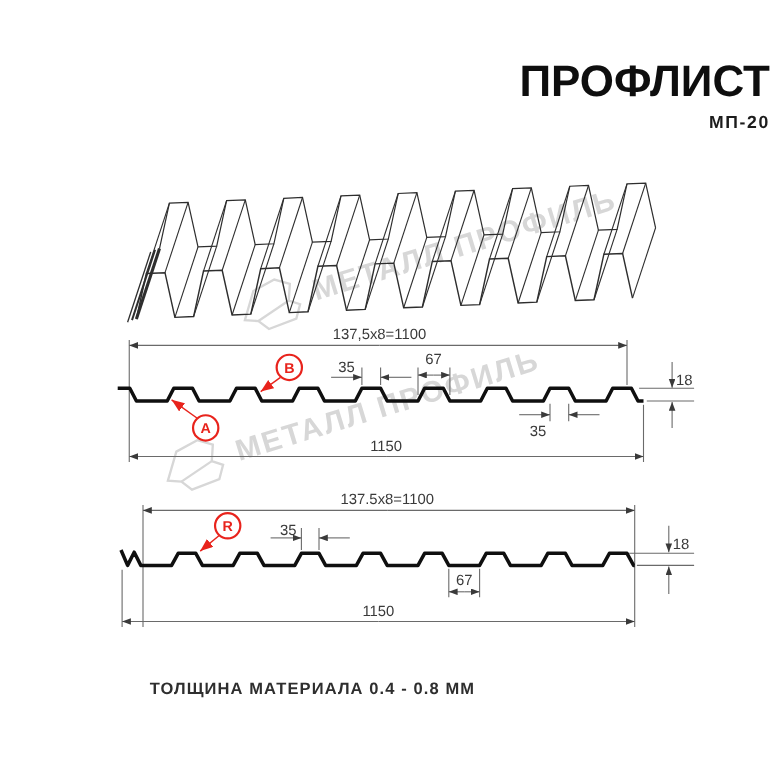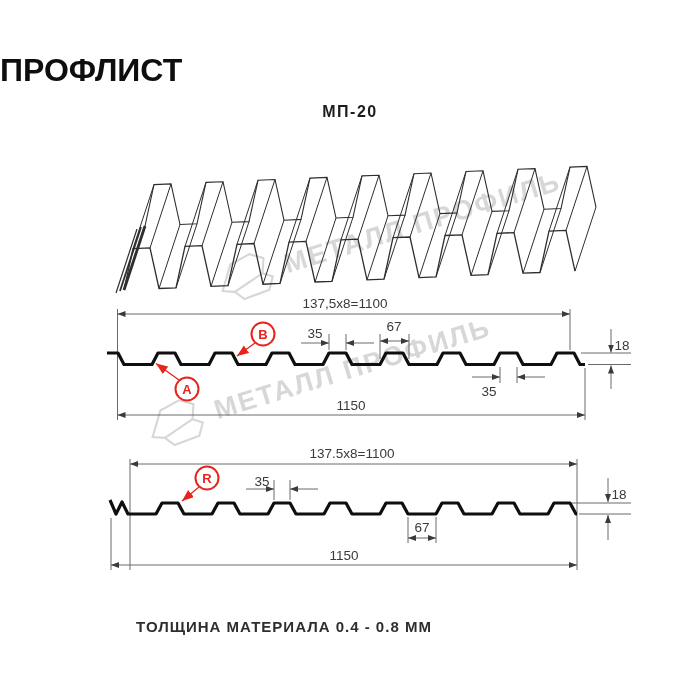--- a/index.html
+++ b/index.html
@@ -1,20 +1,20 @@
 <!DOCTYPE html>
 <html><head>
 <meta charset="utf-8">
 <style>
   html,body{margin:0;padding:0;}
   .page{position:relative;width:700px;height:700px;background:#ffffff;overflow:hidden;
         font-family:"Liberation Sans",sans-serif;}
-  .title{position:absolute;top:52px;left:0;width:700px;text-align:left;
-         font-size:32px;font-weight:bold;letter-spacing:0px;color:#0e0e0e;}
-  .subtitle{position:absolute;top:103px;left:0;width:700px;text-align:center;
+  .title{position:absolute;top:52px;left:0;width:700px;text-align:right;
+         font-size:40px;font-weight:bold;letter-spacing:0px;color:#0e0e0e;}
+  .subtitle{position:absolute;top:103px;left:0;width:700px;text-align:right;
          font-size:16px;font-weight:bold;letter-spacing:1.5px;color:#1c1c1c;}
   .footer{position:absolute;top:618px;left:0;width:568px;text-align:center;
          font-size:15px;font-weight:bold;letter-spacing:1px;color:#2e2e2e;}
   .watermark{position:absolute;display:flex;align-items:center;gap:8px;
          color:#d7d7d7;transform:rotate(-17deg);transform-origin:left center;
          font-weight:bold;font-size:27px;letter-spacing:2px;white-space:nowrap;}
   .wm1{left:218px;top:262px;}
   .wm2{left:148px;top:408px;}
   .wm-logo{flex:0 0 auto;}
   svg.drawing{position:absolute;left:0;top:0;}

